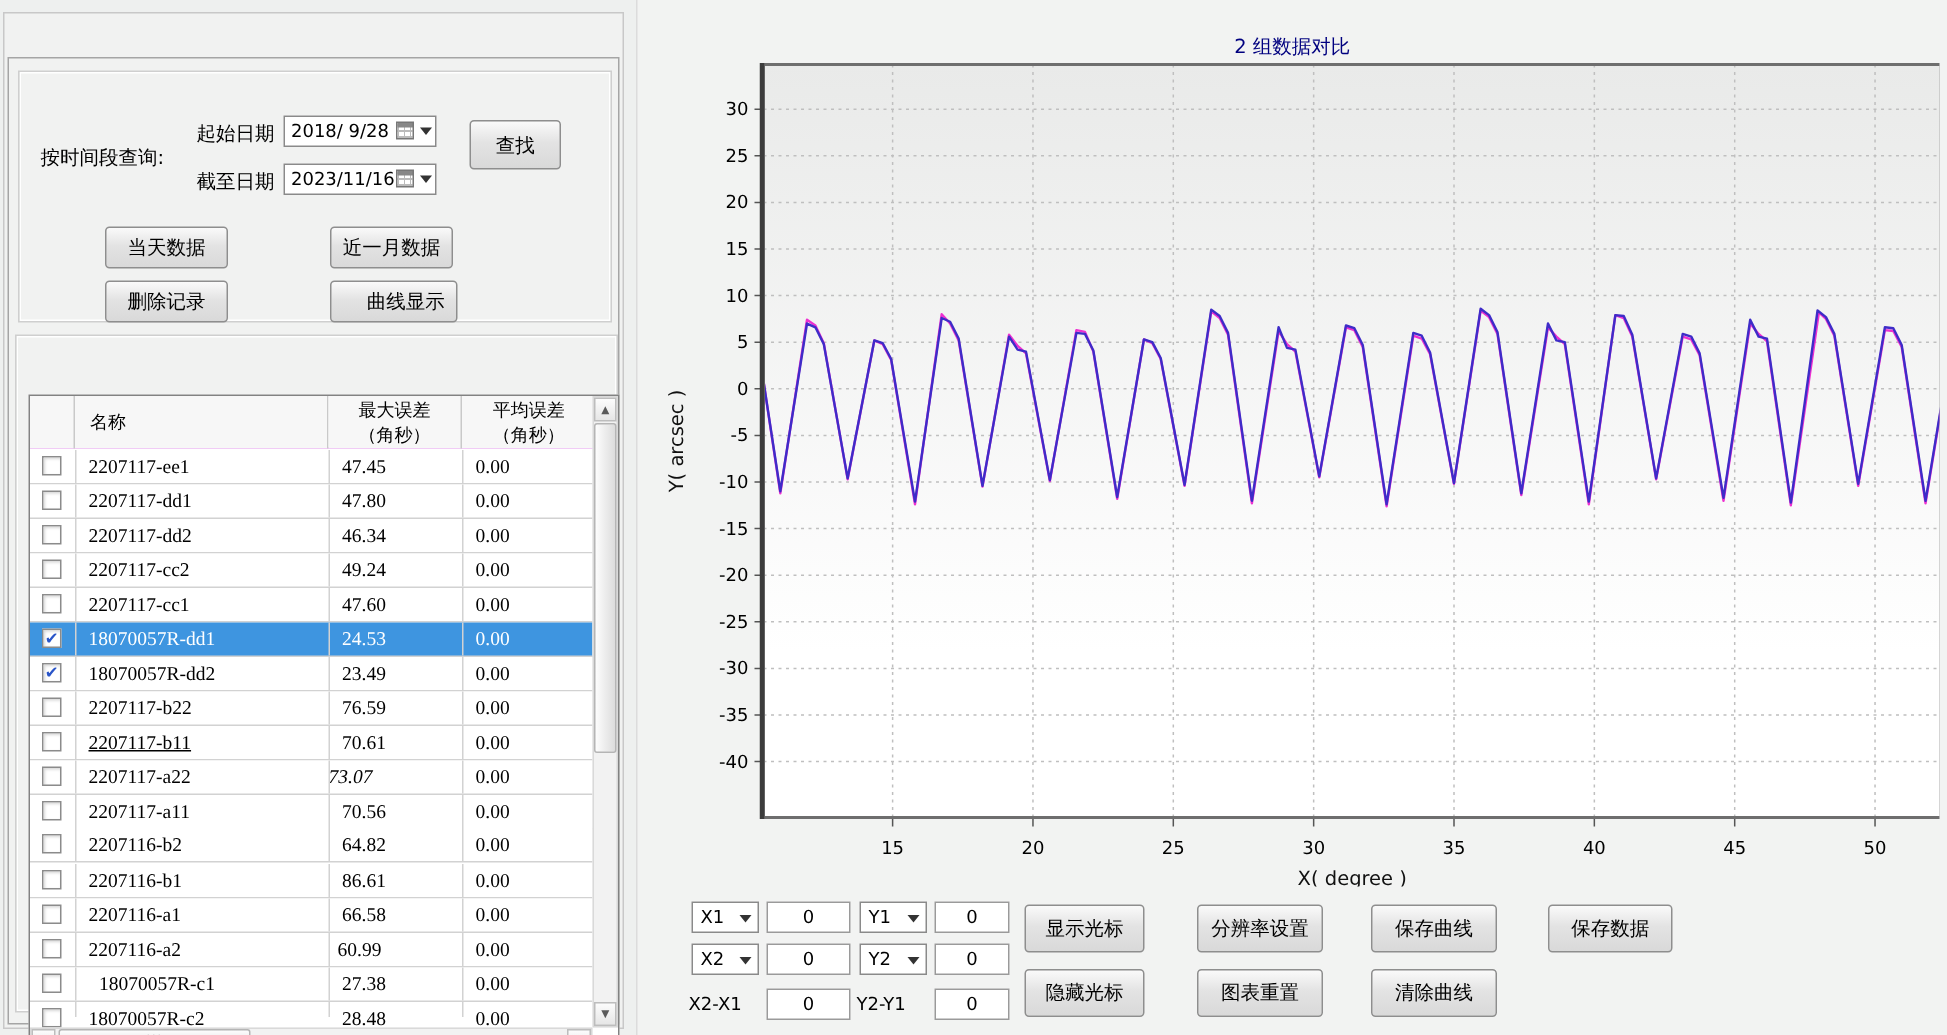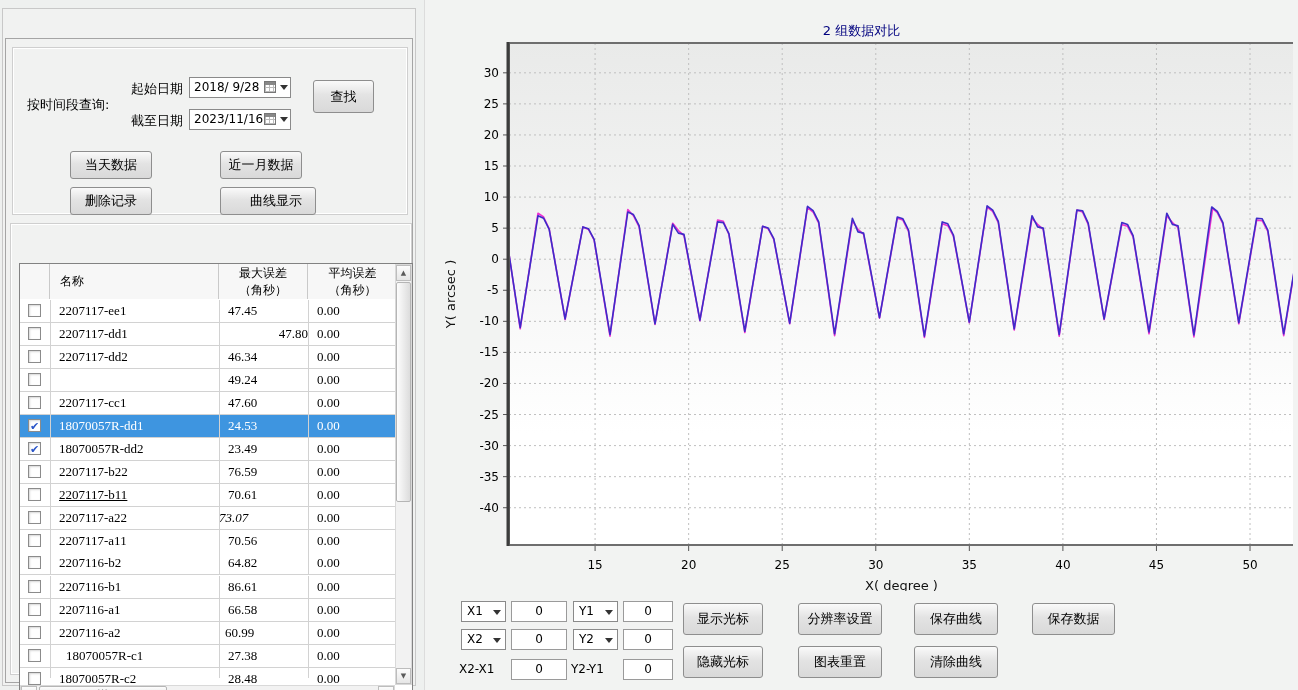--- a/index.html
+++ b/index.html
@@ -99,21 +99,21 @@
         <span>2023/11/16</span>
         <span class="cal"></span>
         <span class="dd-arrow"></span>
       </div>
 
       <div class="btn" style="left:300px; top:32px; width:61px; height:33px;">查找</div>
 
       <div class="btn" style="left:57px; top:103px; width:82px; height:28px;">当天数据</div>
       <div class="btn" style="left:207px; top:103px; width:82px; height:28px;">近一月数据</div>
       <div class="btn" style="left:57px; top:139px; width:82px; height:28px;">删除记录</div>
-      <div class="btn" style="left:207px; top:139px; width:96px; height:28px;padding-left:16px;">曲线显示</div>
+      <div class="btn" style="left:207px; top:139px; width:85px; height:28px;padding-left:16px;">曲线显示</div>
     </div>
 
     <div id="list-box" class="groupbox"></div>
 
     <div id="grid">
       <div class="g-header">
         <div class="g-hcell" style="left:0; width:30px;"></div>
         <div class="g-hcell" style="left:30px; width:169px; padding-left:10px;">
           <span>名称</span>
         </div>
@@ -132,37 +132,38 @@
             <div class="g-cell" style="left: 30px; width: 169px; padding-left: 9px;">2207117-ee1</div>
             <div class="g-cell" style="left: 199px; width: 89px; padding-left: 9px;">47.45</div>
             <div class="g-cell" style="left: 288px; width: 89px; padding-left: 9px;">0.00</div>
             <div class="vline" style="left: 30px;"></div>
             <div class="vline" style="left: 199px;"></div>
             <div class="vline" style="left: 288px;"></div>
           </div>
           <div class="g-row" style="top: 59px;">
             <div class="cbx"></div>
             <div class="g-cell" style="left: 30px; width: 169px; padding-left: 9px;">2207117-dd1</div>
-            <div class="g-cell" style="left: 199px; width: 89px; padding-left: 9px; text-align: right;">47.80</div>
+            <div class="g-cell" style="left: 199px; width: 89px; padding-left: 9px;">47.80</div>
             <div class="g-cell" style="left: 288px; width: 89px; padding-left: 9px;">0.00</div>
             <div class="vline" style="left: 30px;"></div>
             <div class="vline" style="left: 199px;"></div>
             <div class="vline" style="left: 288px;"></div>
           </div>
           <div class="g-row" style="top: 82px;">
             <div class="cbx"></div>
             <div class="g-cell" style="left: 30px; width: 169px; padding-left: 9px;">2207117-dd2</div>
             <div class="g-cell" style="left: 199px; width: 89px; padding-left: 9px;">46.34</div>
             <div class="g-cell" style="left: 288px; width: 89px; padding-left: 9px;">0.00</div>
             <div class="vline" style="left: 30px;"></div>
             <div class="vline" style="left: 199px;"></div>
             <div class="vline" style="left: 288px;"></div>
           </div>
           <div class="g-row" style="top: 105px;">
             <div class="cbx"></div>
+            <div class="g-cell" style="left: 30px; width: 169px; padding-left: 9px;">2207117-cc2</div>
             <div class="g-cell" style="left: 199px; width: 89px; padding-left: 9px;">49.24</div>
             <div class="g-cell" style="left: 288px; width: 89px; padding-left: 9px;">0.00</div>
             <div class="vline" style="left: 30px;"></div>
             <div class="vline" style="left: 199px;"></div>
             <div class="vline" style="left: 288px;"></div>
           </div>
           <div class="g-row" style="top: 128px;">
             <div class="cbx"></div>
             <div class="g-cell" style="left: 30px; width: 169px; padding-left: 9px;">2207117-cc1</div>
             <div class="g-cell" style="left: 199px; width: 89px; padding-left: 9px;">47.60</div>

